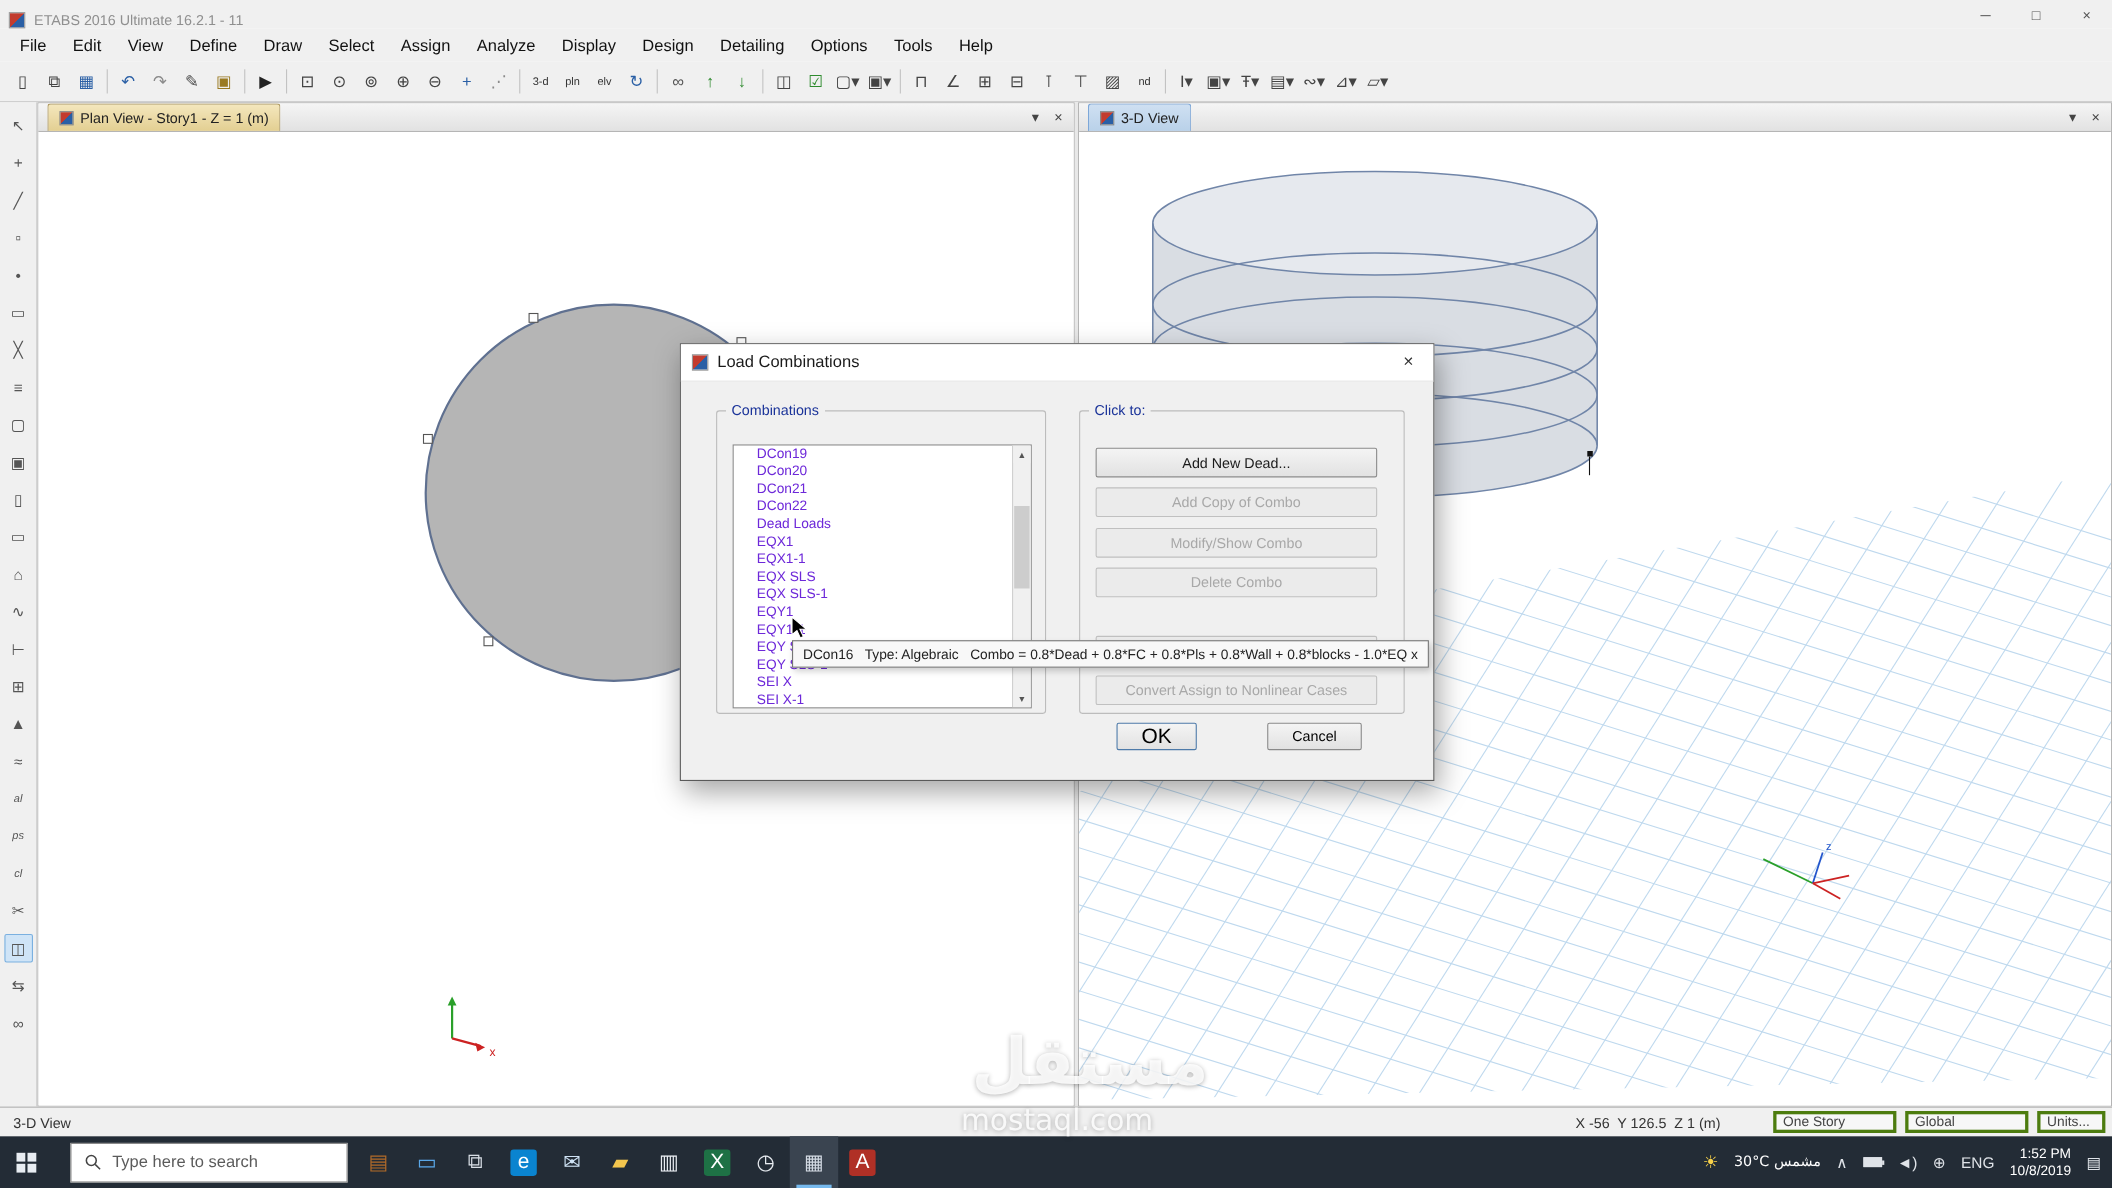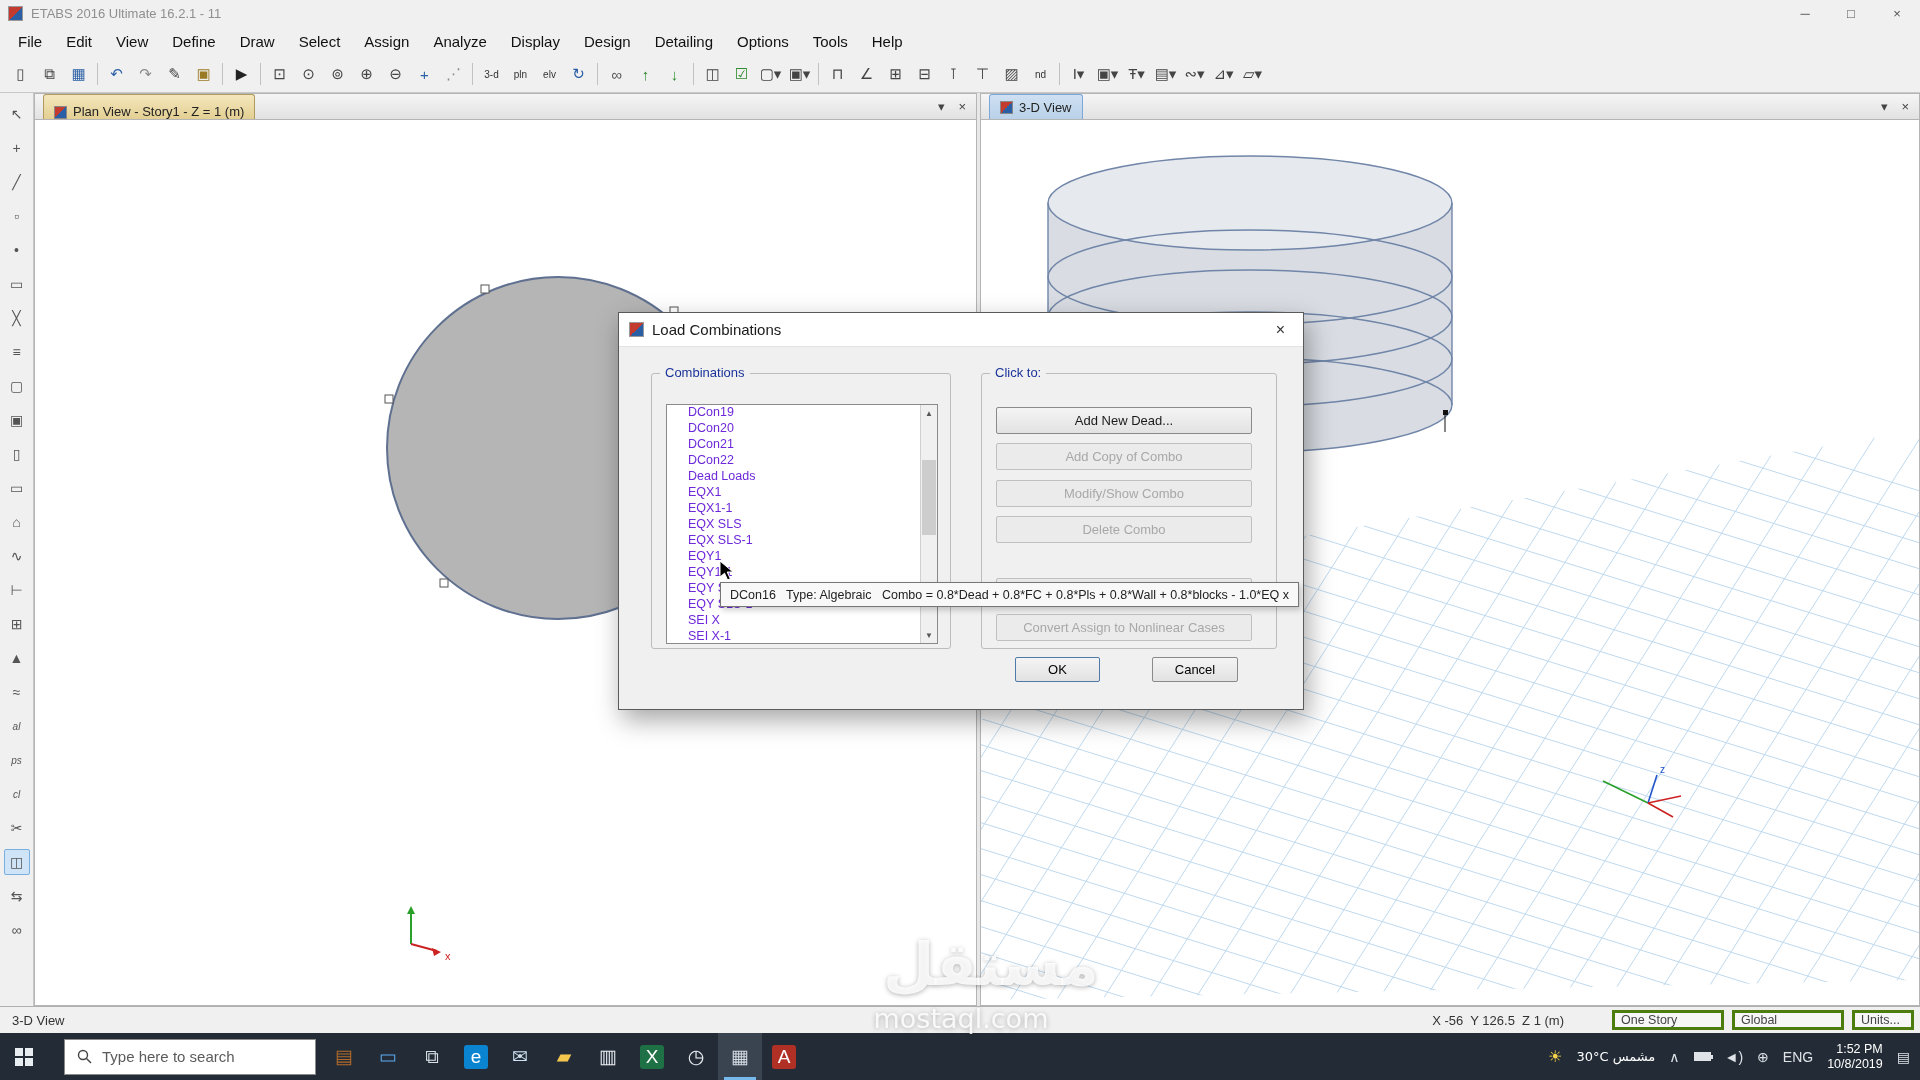--- a/index.html
+++ b/index.html
@@ -1,20 +1,20 @@
 <!DOCTYPE html>
 <html><head>
 <meta charset="utf-8">
 <style>
   * { margin:0; padding:0; box-sizing:border-box; }
   html,body { width:1920px; height:1080px; overflow:hidden; font-family:"Liberation Sans", sans-serif; }
   .stage { position:relative; width:1920px; height:1080px; background:#fff; }
 
   
-  .titlebar { position:absolute; left:0; top:0; width:1920px; height:26px; background:#f0f0f0; display:flex; align-items:center; }
+  .titlebar { position:absolute; left:0; top:0; width:1920px; height:26px; background:#f0f0f0; display:flex; align-items:flex-end; }
   .app-logo { width:15px; height:15px; margin:0 8px 0 8px; background:linear-gradient(135deg,#c23b2e 0 50%,#2a5fa5 50% 100%); border:1px solid #999; }
   .title-text { font-size:13px; color:#8f8f8f; }
   .win-ctrls { margin-left:auto; display:flex; height:100%; }
   .win-ctrl { width:46px; height:100%; display:flex; align-items:center; justify-content:center; font-size:13px; color:#555; }
   .menubar { position:absolute; left:0; top:26px; width:1920px; height:30px; background:#f0f0f0; display:flex; align-items:center; padding-left:6px;text-align:center; }
   .menu-item { padding:4px 12px; font-size:15px; color:#111; }
   .toolbar { position:absolute; left:0; top:56px; width:1920px; height:37px; background:#f0f0f0; border-bottom:1px solid #c8c8c8; display:flex; align-items:center; padding-left:6px; }
   .tb-btn { width:27px; height:27px; margin:0 1px; display:flex; align-items:center; justify-content:center; font-size:15px; color:#444; border:1px solid transparent; border-radius:2px; }
   .tb-btn.tb-text { font-size:10px; letter-spacing:0; color:#333; }
   .tb-sep { width:1px; height:22px; background:#c2c2c2; margin:0 4px; }
@@ -24,21 +24,21 @@
   .left-toolbar { position:absolute; left:0; top:0; width:34px; height:913px; background:#f0f0f0; border-right:1px solid #c8c8c8; display:flex; flex-direction:column; align-items:center; padding-top:4px; }
   .lt-btn { width:26px; height:26px; margin:4px 0; display:flex; align-items:center; justify-content:center; font-size:14px; color:#555; border:1px solid transparent; border-radius:2px; }
   .lt-btn.lt-text { font-size:10px; font-style:italic; }
   .lt-btn.active { background:#cfe4f7; border-color:#7ab0e0; }
 
   .panel { position:absolute; top:0; height:913px; background:#fff; border:1px solid #b5b5b5; }
   .panel-plan { left:34px; width:943px; }
   .panel-3d { left:980px; width:940px; }
   .panel-header { position:absolute; left:0; top:0; right:0; height:26px; background:linear-gradient(#f5f5f5,#e2e2e2); border-bottom:1px solid #b5b5b5; display:flex; align-items:flex-end; }
   .view-tab { height:25px; display:flex; align-items:center; gap:6px; padding:0 10px; font-size:13px; color:#222; border:1px solid #b09a5e; border-bottom:none; border-radius:3px 3px 0 0; margin-left:8px; }
-  .tab-plan { background:linear-gradient(#f4e7bd,#e3cf92);align-items:flex-end; }
+  .tab-plan { background:linear-gradient(#f4e7bd,#e3cf92); }
   .tab-3d   { background:linear-gradient(#cfe0f2,#b9d1e9); border-color:#7da7d8; }
   .tab-ico { width:13px; height:13px; background:linear-gradient(135deg,#c23b2e 0 50%,#2a5fa5 50% 100%); border:1px solid #888; }
   .hdr-ctrls { margin-left:auto; display:flex; align-items:center; gap:14px; padding-right:10px; height:100%; }
   .hdr-ctrl { font-size:13px; color:#444; }
   .canvas { position:absolute; left:0; top:26px; right:0; bottom:0; background:#fff; }
 
   
   .statusbar { position:absolute; left:0; top:1006px; width:1920px; height:27px; background:#f0f0f0; border-top:1px solid #b0b0b0; display:flex; align-items:center; font-size:13px; color:#333; }
   .sb-left { padding-left:12px; }
   .sb-right { margin-left:auto; display:flex; align-items:center; gap:8px; padding-right:6px; }
@@ -77,21 +77,21 @@
   .gb-label { position:absolute; top:-9px; left:8px; background:#f0f0f0; padding:0 5px; font-size:13px; color:#1a3399; }
   .listbox { position:absolute; left:14px; top:30px; width:272px; height:240px; background:#fff; border:1px solid #8a8a8a; overflow:hidden; }
   .lb-rows { position:absolute; left:0; top:0; right:17px; }
   .lb-row { height:16px; font-size:12.5px; padding-left:21px; color:#6d28d9; white-space:nowrap; }
   .vscroll { position:absolute; right:0; top:0; width:17px; bottom:0; background:#f0f0f0; border-left:1px solid #d0d0d0; }
   .vs-arrow { position:absolute; left:0; width:16px; height:16px; font-size:8px; color:#555; display:flex; align-items:center; justify-content:center; background:#f0f0f0; }
   .vs-up { top:0; } .vs-down { bottom:0; }
   .vs-thumb { position:absolute; left:1px; top:55px; width:14px; height:75px; background:#cdcdcd; }
   .dlg-btn { position:absolute; left:14px; width:256px; height:27px; font-size:13px; font-family:"Liberation Sans",sans-serif; background:linear-gradient(#f4f4f4,#e2e2e2); border:1px solid #8a8a8a; border-radius:2px; color:#1a1a1a; }
   .dlg-btn.disabled { color:#a8a8a8; background:#ebebeb; border-color:#c0c0c0; }
-  .btn-ok { position:absolute; left:396px; top:344px; width:85px; height:25px; font-size:13px; background:linear-gradient(#f4f4f4,#e2e2e2); border:1px solid #4d7aa9; border-radius:2px; }
+  .btn-ok { position:absolute; left:396px; top:344px; width:73px; height:25px; font-size:19px; background:linear-gradient(#f4f4f4,#e2e2e2); border:1px solid #4d7aa9; border-radius:2px; }
   .btn-cancel { position:absolute; left:533px; top:344px; width:86px; height:25px; font-size:13px; background:linear-gradient(#f4f4f4,#e2e2e2); border:1px solid #8a8a8a; border-radius:2px; }
 
   .tooltip { position:absolute; left:720px; top:582px; height:25px; background:#f8f8f8; border:1px solid #767676; font-size:12.5px; color:#222; display:flex; align-items:center; padding:0 9px; white-space:pre; z-index:45; box-shadow:2px 3px 6px rgba(0,0,0,.2); }
 
   .cursor { position:absolute; left:719px; top:560px; z-index:80; }
 
   
   .watermark { position:absolute; left:961px; top:930px; transform:translateX(-50%); text-align:center; z-index:30; color:rgba(255,255,255,.85); text-shadow:0 1px 5px rgba(0,0,0,.30); }
   .wm-row { display:flex; align-items:center; justify-content:center; gap:14px; direction:ltr; }
   .wm-logo { width:46px; height:42px; background:radial-gradient(rgba(255,255,255,.85) 2.2px, transparent 2.7px) 0 0/9px 9px; clip-path:polygon(50% 0,100% 50%,50% 100%,0 50%); }

